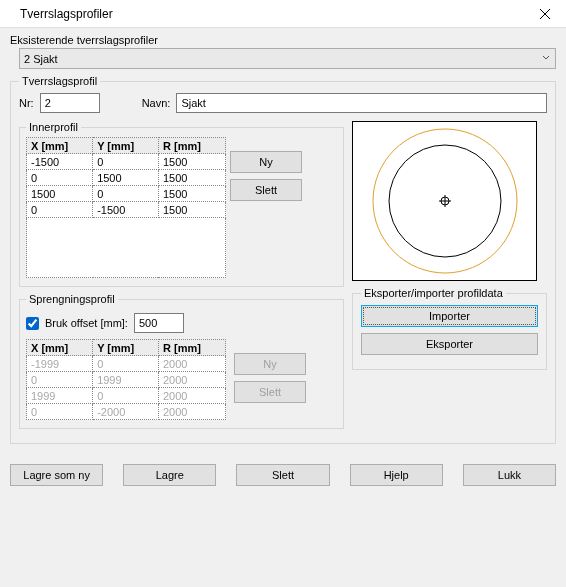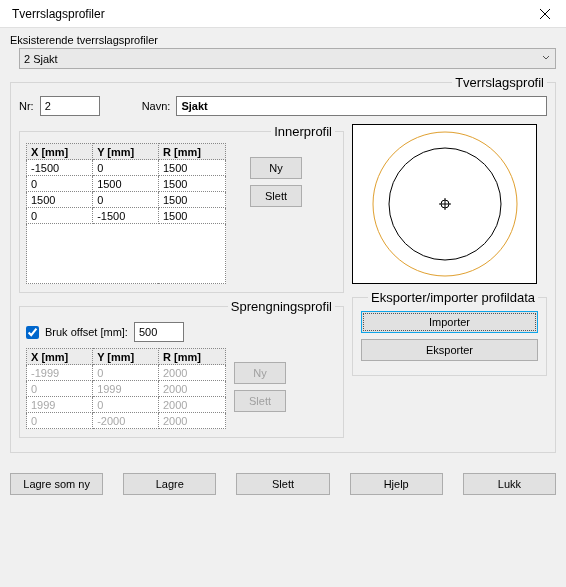--- a/index.html
+++ b/index.html
@@ -1,55 +1,55 @@
 <!DOCTYPE html>
 <html><head>
 <meta charset="utf-8">
 <style>
 * { box-sizing: border-box; margin: 0; padding: 0; font-family: "Segoe UI", Tahoma, sans-serif; font-size: 11px; }
 body { background: #f0f0f0; width: 566px; height: 587px; overflow: hidden; }
 
-.titlebar { height: 28px; background: #fff; border-bottom: 1px solid #e0e0e0; display: flex; align-items: center; padding-left: 12px; }
+.titlebar { height: 28px; background: #fff; border-bottom: 1px solid #e0e0e0; display: flex; align-items: center; padding-left: 20px; }
 .titlebar-text { font-size: 12px; color: #000; flex: 1; }
 .close-btn { width: 42px; height: 28px; display: flex; align-items: center; justify-content: center; cursor: pointer; }
 .close-btn svg { width: 10px; height: 10px; }
 
 .client { padding: 6px 10px 10px 10px; }
 
 .group-label { font-size: 11px; color: #000; margin-bottom: 2px; }
 
 .combo { width: 100%; height: 21px; background: #e9e9e9; border: 1px solid #adadad; padding: 0 4px; appearance: none; font-size: 11px; }
 .combo-wrap { position: relative; margin-bottom: 6px; padding-left: 9px; }
 .combo-arrow { position: absolute; right: 6px; top: 4px; pointer-events: none; }
 
 fieldset { border: 1px solid #d6d6d6; padding: 6px 8px 8px 8px; margin-bottom: 6px; position: relative; }
-legend { font-size: 13px; padding: 0 3px; color: #000; text-align: right; }
+legend { font-size: 11px; padding: 0 3px; color: #000; }
 
 .row { display: flex; align-items: center; gap: 6px; }
 .label { font-size: 11px; }
 
 input[type=text] { height: 20px; border: 1px solid #7a7a7a; padding: 0 4px; background: #fff; font-size: 11px; }
 
 .main-row { display: flex; gap: 8px; }
 .left-col { flex: 0 0 325px; }
 .right-col { flex: 1; }
 
-.inner-group { border: 1px solid #d6d6d6; padding: 4px 8px 8px 6px; display: flex; gap: 24px; }
+.inner-group { border: 1px solid #d6d6d6; padding: 4px 8px 8px 6px; display: flex; gap: 4px; }
 .inner-group legend { padding: 0 3px; }
 
 table { border-collapse: collapse; width: 200px; }
 th, td { border: 1px dotted #888; text-align: left; padding: 1px 4px; font-size: 11px; height: 16px; }
 th { background: #ececec; font-weight: bold; color: #000; }
 td { background: #fff; color: #000; }
 td.disabled { color: #a8a8a8; }
 
 .btn { height: 22px; border: 1px solid #adadad; background: #e1e1e1; padding: 0 6px; font-size: 11px; cursor: pointer; display: flex; align-items: center; justify-content: center; }
 .btn.disabled { color: #a0a0a0; cursor: default; }
 .btn-stack { display: flex; flex-direction: column; gap: 6px; width: 72px; margin-top: 14px; }
-.btn-stack .btn { width: 52px; }
+.btn-stack .btn { width: 72px; }
 
 .preview { width: 185px; height: 160px; border: 1px solid #000; background: #fff; display: flex; align-items: center; justify-content: center; position: relative; }
 
 .check-row { display: flex; align-items: center; gap: 6px; margin: 4px 0 6px 0; }
 input[type=checkbox] { width: 13px; height: 13px; accent-color: #0066cc; }
 
 .export-group .btn { width: 100%; margin-bottom: 6px; }
 .export-group .btn.highlight { border: 1px solid #0ea5e9; outline: 1px dotted #555; outline-offset: -3px; }
 
 .footer { display: flex; gap: 20px; padding: 4px 10px; }
@@ -84,21 +84,21 @@
     </span>
   </div>
 
   <fieldset>
     <legend>Tverrslagsprofil</legend>
     <div class="row" style="margin-bottom:8px;">
       <span class="label">Nr:</span>
       <input type="text" style="width: 60px;" value="2">
       <span style="width:30px"></span>
       <span class="label">Navn:</span>
-      <input type="text" style="flex: 1 1 0%; font-weight: bold;" value="Sjakt">
+      <input type="text" style="flex: 1 1 0%;" value="Sjakt">
     </div>
 
     <div class="main-row">
       <div class="left-col">
         <fieldset class="inner-group">
           <legend>Innerprofil</legend>
           <div>
             <table>
               <thead>
                   <tr>

